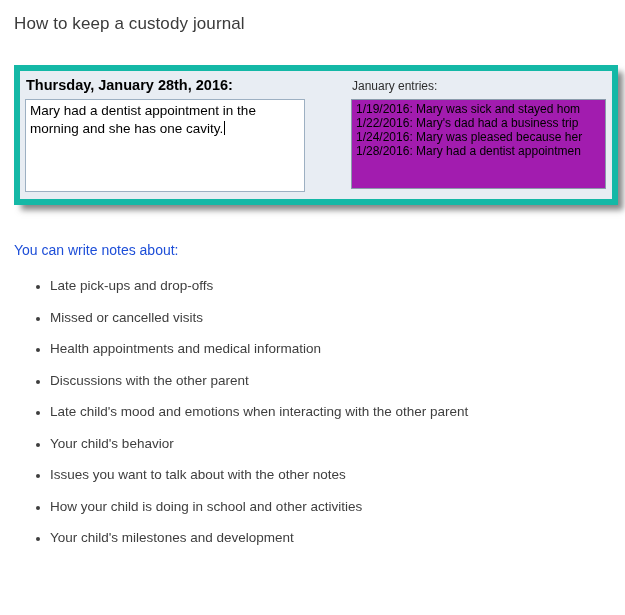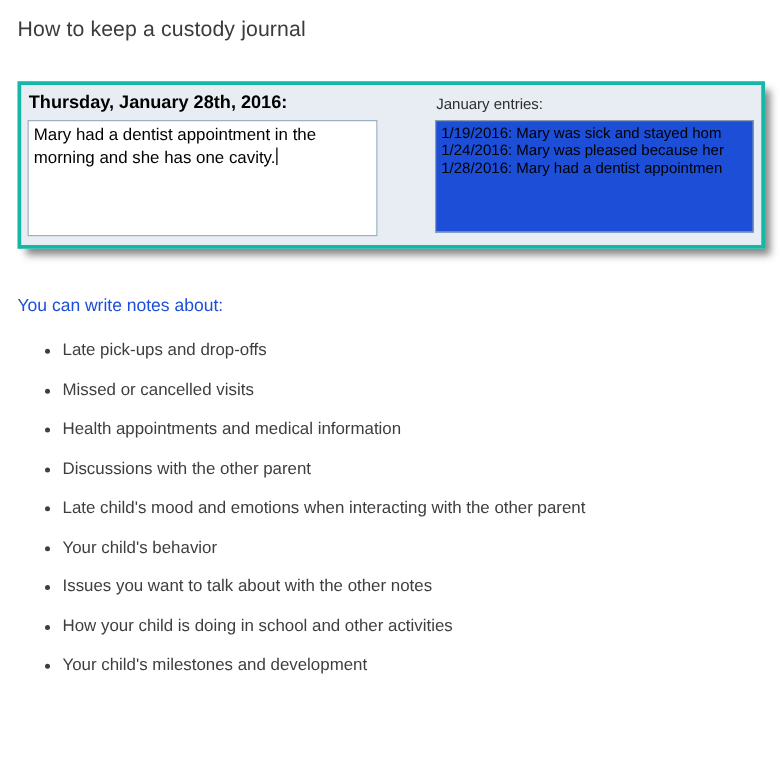--- a/index.html
+++ b/index.html
@@ -31,21 +31,21 @@
     width: 600px;
   }
 
   
   .journal-widget {
     position: relative;
     margin-top: 31px;
     width: 592px;
     height: 128px;
     background: #e8edf3;
-    border: 3px solid #14b8a6;
+    border: 6px solid #14b8a6;
     box-shadow: 6px 6px 6px -1px rgba(70,70,70,0.65);
   }
   .jw-date-header {
     position: absolute;
     left: 6px;
     top: 6px;
     font-size: 14.5px;
     font-weight: 700;
     color: #000000;
   }
@@ -79,21 +79,21 @@
     font-size: 12px;
     color: #2d2d2d;
   }
   .jw-listbox {
     position: absolute;
     left: 331px;
     top: 28px;
     width: 255px;
     height: 90px;
     box-sizing: border-box;
-    background: #1d4ed8;
+    background: #a21caf;
     border: 1px solid #8a9bab;
     padding: 2px 0 2px 4px;
     overflow: hidden;
   }
   .jw-listbox .entry-row {
     font-size: 12px;
     line-height: 14px;
     color: #000000;
     white-space: nowrap;
     overflow: hidden;
@@ -133,20 +133,21 @@
     <div class="jw-date-header">Thursday, January 28th, 2016:</div>
 
     <div class="jw-entry-input">
       <span>Mary had a dentist appointment in the morning and she has one cavity.</span><span class="jw-caret"></span>
     </div>
 
     <div class="jw-entries-label">January entries:</div>
 
     <div class="jw-listbox">
       <div class="entry-row">1/19/2016: Mary was sick and stayed hom</div>
+      <div class="entry-row">1/22/2016: Mary's dad had a business trip</div>
       <div class="entry-row">1/24/2016: Mary was pleased because her</div>
       <div class="entry-row">1/28/2016: Mary had a dentist appointmen</div>
     </div>
   </div>
 
   <p class="notes-intro">You can write notes about:</p>
 
   <ul class="notes-list">
     <li>Late pick-ups and drop-offs</li>
     <li>Missed or cancelled visits</li>

